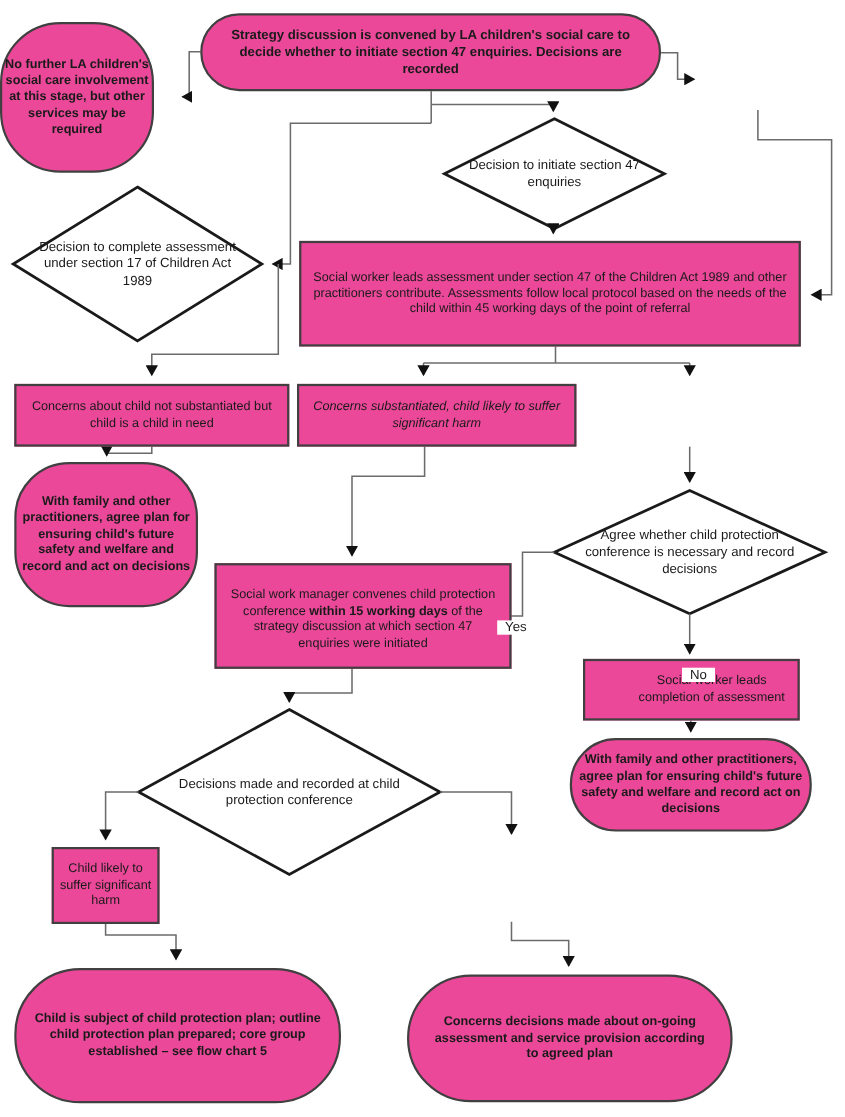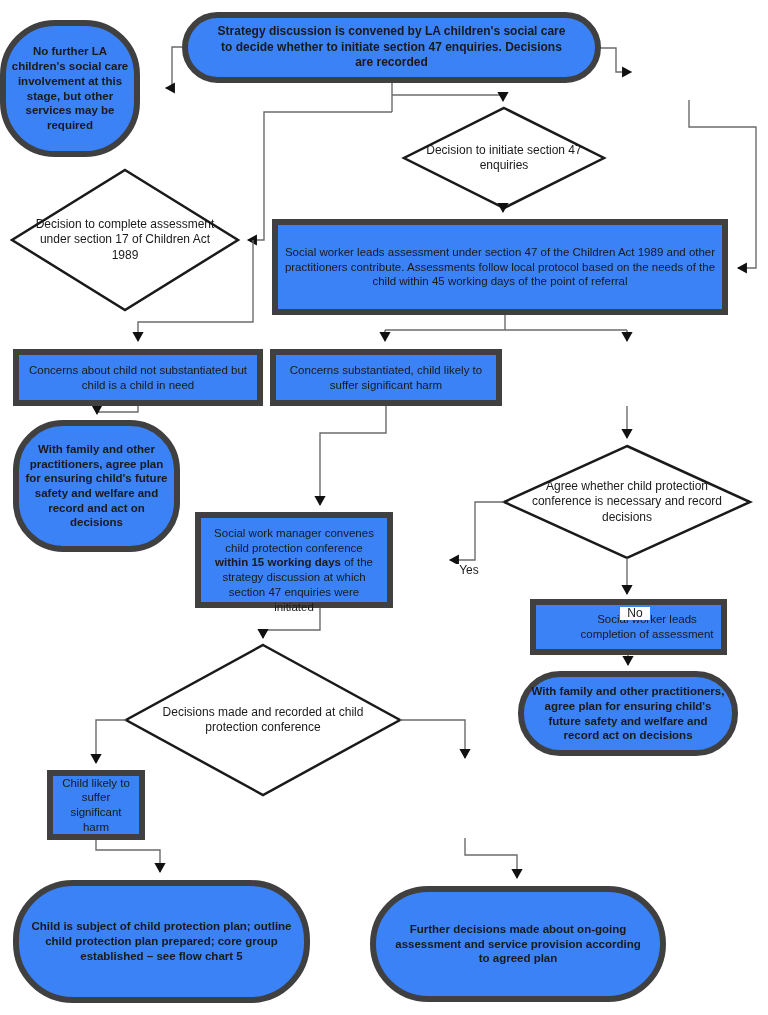--- a/index.html
+++ b/index.html
@@ -2,22 +2,22 @@
 <html><head>
 <meta charset="utf-8">
 <style>
   html,body{margin:0;padding:0;background:#fff;}
   #canvas{
     position:relative;width:768px;height:1015px;background:#fff;
     font-family:"Liberation Sans",sans-serif;color:#1a1a1a;overflow:hidden;
   }
   #wires{position:absolute;left:0;top:0;width:768px;height:1015px;z-index:1;}
   .node{
-    position:absolute;z-index:2;box-sizing:border-box;background:#3b82f6;
-    border:6px solid #404040;display:flex;align-items:center;justify-content:center;
+    position:absolute;z-index:2;box-sizing:border-box;background:#ec4899;
+    border:2px solid #404040;display:flex;align-items:center;justify-content:center;
     text-align:center;font-size:11.5px;line-height:1.28;padding:2px 5px;
   }
   .bold{font-weight:bold;}
   .stadium{border-radius:36px;}
   .blob{border-radius:55px;}
   .biground{border-radius:60px;}
   .pill{border-radius:42px;}
   .dtext{
     position:absolute;z-index:3;display:flex;align-items:center;justify-content:center;
     text-align:center;font-size:12px;line-height:1.28;background:transparent;
@@ -73,39 +73,39 @@
 
   <div class="node blob" style="left:0;top:20px;width:140px;height:137px;padding:2px;font-weight:bold;">No further LA children's social care involvement at this stage, but other services may be required</div>
 
   <div class="node stadium bold" style="left:182px;top:12px;width:419px;height:71px;font-size:12px;padding:2px 26px;">Strategy discussion is convened by LA children's social care to decide whether to initiate section 47 enquiries. Decisions are recorded</div>
 
 
   <div class="node" style="left:272px;top:219px;width:456px;height:96px;">Social worker leads assessment under section 47 of the Children Act 1989 and other practitioners contribute. Assessments follow local protocol based on the needs of the child within 45 working days of the point of referral</div>
 
   <div class="node" style="left:13px;top:349px;width:250px;height:57px;">Concerns about child not substantiated but child is a child in need</div>
 
-  <div class="node" style="left:270px;top:349px;width:232px;height:57px;">Concerns substantiated, child likely to suffer significant harm</div>
+  <div class="node" style="left:270px;top:349px;width:254px;height:57px;font-style:italic;">Concerns substantiated, child likely to suffer significant harm</div>
 
 
   <div class="node biground bold" style="left:13px;top:420px;width:167px;height:132px;padding:2px;border-radius:50px;">With family and other practitioners, agree plan for ensuring child's future safety and welfare and record and act on decisions</div>
 
-  <div class="node" style="left:195px;top:512px;width:198px;height:96px;display:block;padding:8px 10px;">
+  <div class="node" style="left:195px;top:512px;width:270px;height:96px;display:block;padding:20px 10px;">
     <span>Social work manager convenes child protection conference </span><span class="bold">within 15 working days</span><span> of the strategy discussion at which section 47 enquiries were initiated</span>
   </div>
 
   <div class="node" style="left:530px;top:599px;width:197px;height:56px;padding-left:42px;">Social worker leads completion of assessment</div>
 
   <div class="node pill bold" style="left:518px;top:671px;width:220px;height:85px;">With family and other practitioners, agree plan for ensuring child's future safety and welfare and record act on decisions</div>
 
   <div class="node" style="left:47px;top:770px;width:98px;height:70px;">Child likely to suffer significant harm</div>
 
 
   <div class="node biground bold" style="left:13px;top:880px;width:297px;height:123px;padding:2px 12px;">Child is subject of child protection plan; outline child protection plan prepared; core group established – see flow chart 5</div>
 
-  <div class="node biground bold" style="left:370px;top:886px;width:296px;height:116px;padding:2px 18px;">Further decisions made about on-going assessment and service provision according to agreed plan</div>
+  <div class="node biground bold" style="left:370px;top:886px;width:296px;height:116px;padding:2px 18px;">Concerns decisions made about on-going assessment and service provision according to agreed plan</div>
 
   <div class="dtext" style="left:424px;top:136px;width:160px;height:44px;">Decision to initiate section 47 enquiries</div>
 
   <div class="dtext" style="left:32px;top:198px;width:186px;height:84px;">Decision to complete assessment under section 17 of Children Act 1989</div>
 
   <div class="dtext" style="left:519px;top:460px;width:216px;height:84px;">Agree whether child protection conference is necessary and record decisions</div>
 
   <div class="dtext" style="left:146px;top:694px;width:234px;height:52px;">Decisions made and recorded at child protection conference</div>
 
   <div class="edge-label" style="left:452px;top:524px;width:30px;">Yes</div>

